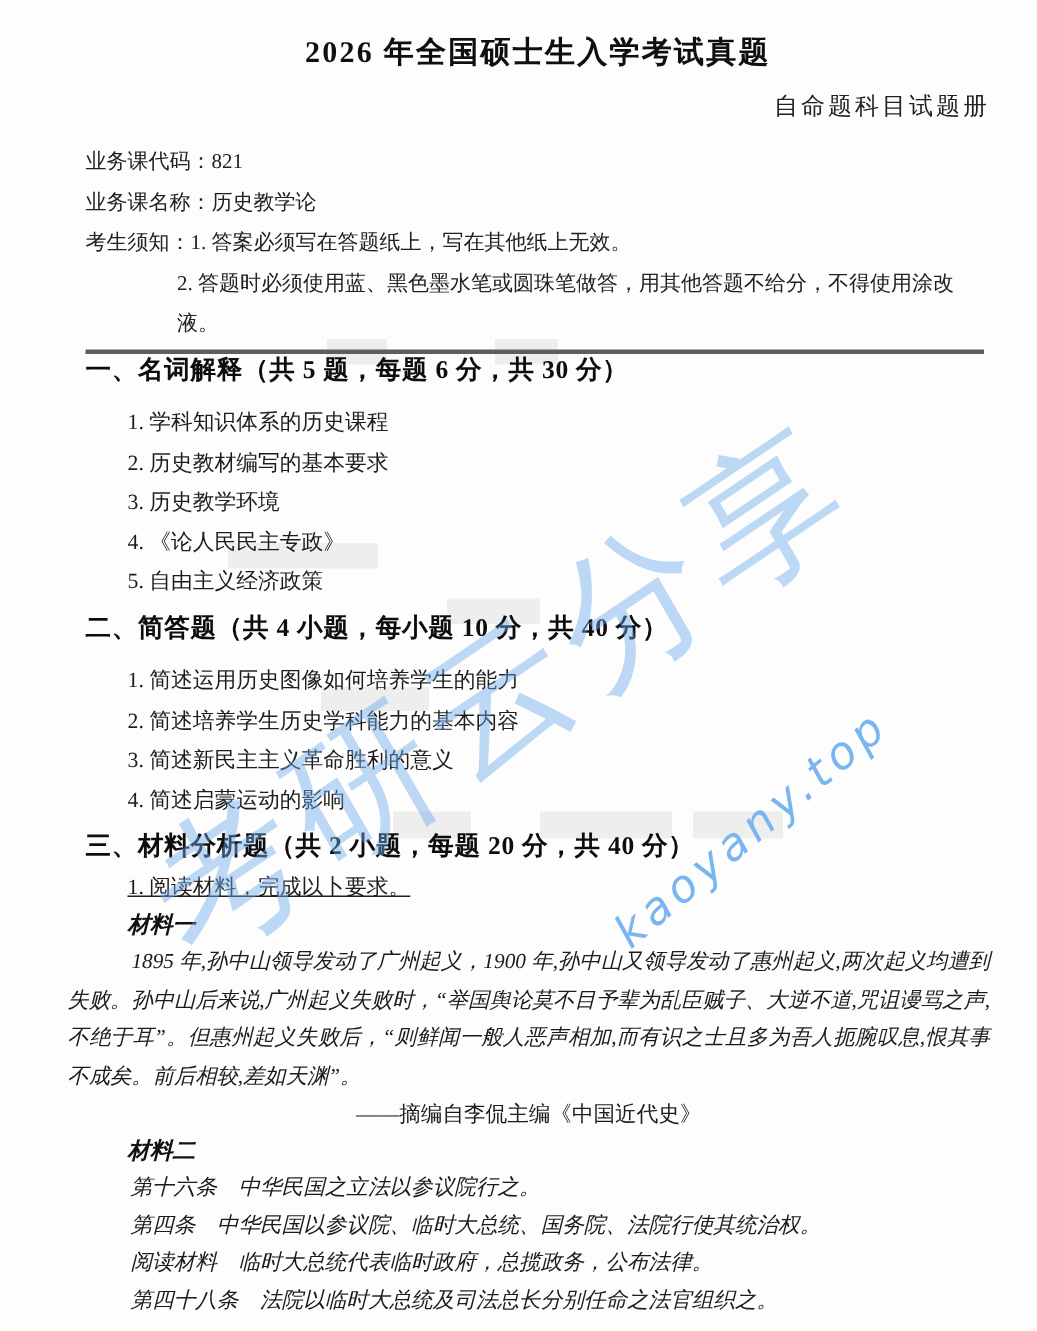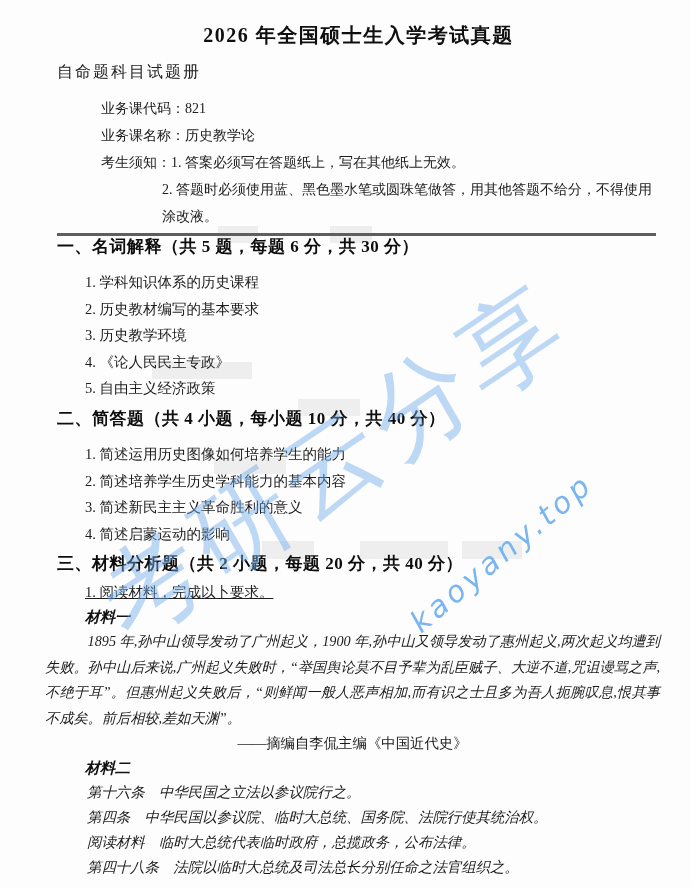--- a/index.html
+++ b/index.html
@@ -7,24 +7,24 @@
   body {
     background:#fdfdfd;
     font-family:"Liberation Serif","DejaVu Serif",serif;
     color:#1e1e1e;
     position:relative;
     overflow:hidden;
   }
   .page { position:relative; width:691px; height:887px; padding:22px 31px 0 57px; z-index:1; }
 
   .title { text-align:center; font-size:20px; font-weight:700; line-height:26px; letter-spacing:1.5px; color:#0f0f0f; }
-  .subtitle { text-align:left; font-size:16px; line-height:22px; margin-top:13px; letter-spacing:2px; color:#222; }
+  .subtitle { text-align:right; font-size:16px; line-height:22px; margin-top:13px; letter-spacing:2px; color:#222; }
 
   .meta { margin-top:12px; font-size:14px; color:#202020; }
-  .meta-line { line-height:27px;margin-left:44px; }
+  .meta-line { line-height:27px; }
   .meta-line.indent { padding-left:61px; }
 
   .divider { margin-top:3px; height:3px; width:599px; background:#5e5e5e; }
 
   .sec-heading { font-size:17px; font-weight:700; letter-spacing:0.5px; color:#0d0d0d; line-height:22px; }
   .h1m { }
   .h2m { margin-top:6px; }
   .h3m { margin-top:6px; }
 
   .items { margin-top:11px; }

